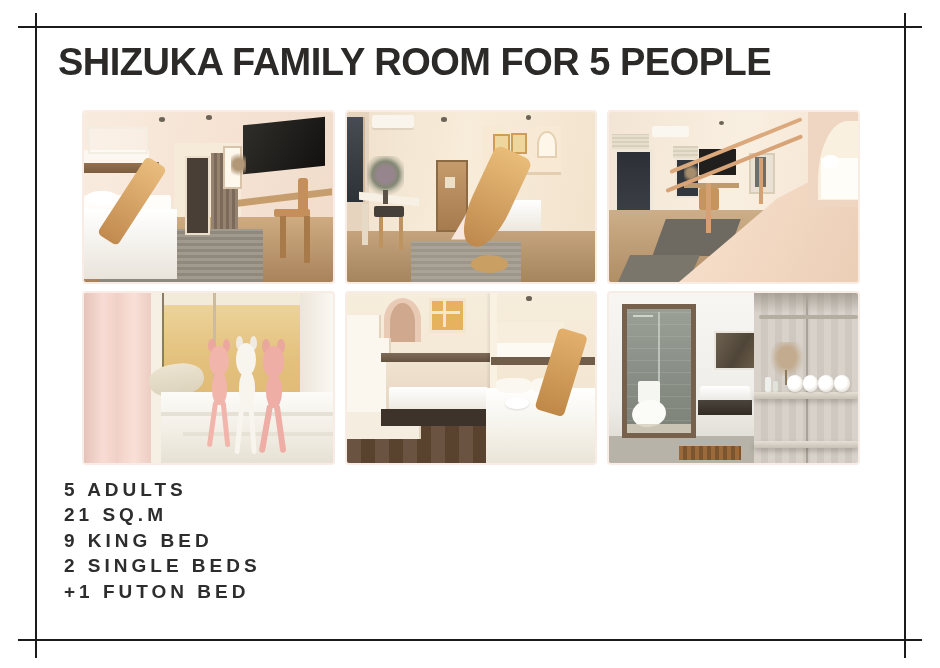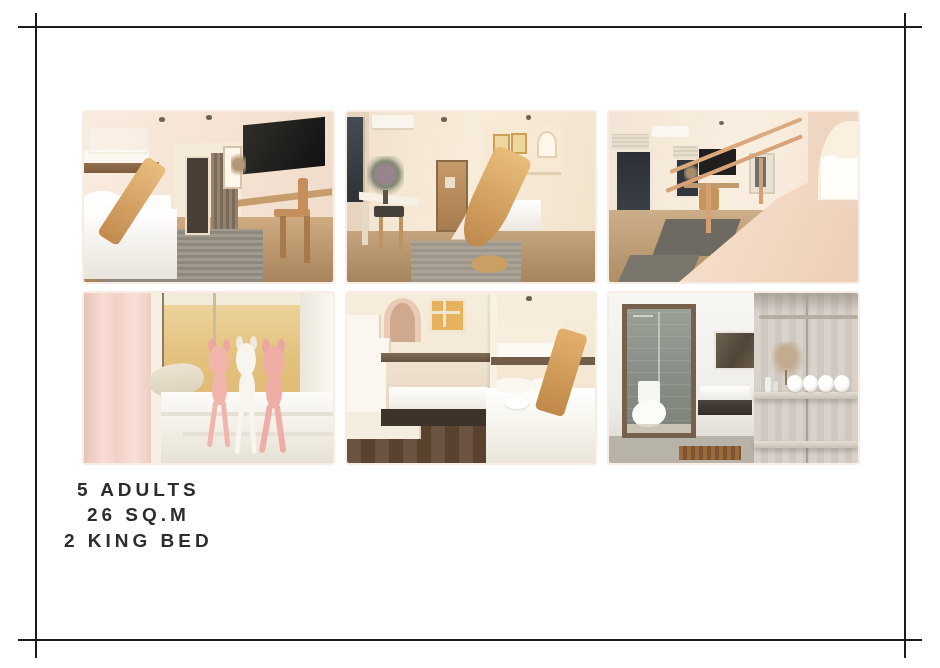--- a/index.html
+++ b/index.html
@@ -24,21 +24,20 @@
   }
   .photo{
     position:relative;margin:0;overflow:hidden;border-radius:2px;
     box-shadow:0 0 0 2px rgba(244,221,205,0.55);
   }
   .s{position:absolute;display:block;}
   .specs{
     position:absolute;left:64px;top:477px;margin:0;padding:0;list-style:none;
     font-size:19px;line-height:25.4px;font-weight:bold;letter-spacing:4px;
     color:var(--spec-text,#2d2d2d);
-    text-align:center;
   }
   .brand{
     position:absolute;right:44px;top:613px;
     font-size:15px;font-weight:bold;letter-spacing:2.6px;
     color:var(--brand-text,#3a3a3a);white-space:nowrap;
   }
   .p1{background:linear-gradient(100deg,#f8ecdf 0%,#f6e3d4 50%,#f1dccb 100%);}
   .p2{background:linear-gradient(100deg,#efe0cb 0%,#f8edda 45%,#f2e2cc 100%);}
   .p3{background:linear-gradient(100deg,#f3e5d5 0%,#f9efe0 50%,#f4e2d0 100%);}
   .p4{background:linear-gradient(180deg,#eed7a0 0%,#e3c07c 40%,#d8b26e 100%);}
@@ -48,20 +47,21 @@
 </head>
 <body>
 
 <div class="stage" style="--page-bg: #ffffff; --frame-line: #1b1b1b; --title-text: #2b2a29; --spec-text: #2d2d2d; --brand-text: #3a3a3a; --wall-cream: #f5e7d8; --wood-accent: #d8a763; --floor-wood: #c2a07b; --rug-gray: #989186; --curtain-pink: #f6dcd3; --wall-yellow: #e3bd74; --bathroom-gray: #8b9188; --shelf-wood: #d2ccc5;">
 
   <div class="frame-line fl-top"></div>
   <div class="frame-line fl-bottom"></div>
   <div class="frame-line fl-left"></div>
   <div class="frame-line fl-right"></div>
 
+  <h1 class="title">SHIZUKA FAMILY ROOM FOR 5 PEOPLE</h1>
 
   <div class="photo-grid">
 
     <figure class="photo p1" title="Bedroom with white king bed, loft bunk above, wooden slide, wall TV and work desk">
       <i class="s" style="left:36%;top:18%;width:27%;height:48%;background:#f6ead9;"></i>
       <i class="s" style="left:0;top:62%;width:100%;height:38%;background:linear-gradient(180deg,#cfab81,#a8835c);"></i>
       <i class="s" style="left:6%;top:69%;width:66%;height:31%;background:repeating-linear-gradient(0deg,#8f887d 0 3px,#a19a8e 3px 6px);"></i>
       <i class="s" style="left:40.5%;top:26%;width:8.5%;height:44%;background:#4a3f37;border:2px solid #ece0cd;"></i>
       <i class="s" style="left:51%;top:24%;width:11%;height:45%;background:repeating-linear-gradient(90deg,#95826f 0 3px,#7b6a59 3px 6px);"></i>
       <i class="s" style="left:64%;top:5%;width:33%;height:29%;background:linear-gradient(120deg,#302e2a,#121110);transform:skewY(-6deg);"></i>
@@ -231,18 +231,20 @@
       <i class="s" style="left:62.5%;top:49.5%;width:2.6%;height:8.5%;background:#eef0ec;border-radius:2px;"></i>
       <i class="s" style="left:65.8%;top:51.5%;width:2.2%;height:6.5%;background:#dfe3da;border-radius:2px;"></i>
       <i class="s" style="left:65%;top:29%;width:13%;height:20%;background:radial-gradient(ellipse at 50% 45%,#c2ab8e 0 38%,rgba(194,171,142,.4) 60%,transparent 78%);"></i>
       <i class="s" style="left:70.5%;top:45%;width:0.9%;height:9%;background:#8e7a5e;"></i>
     </figure>
 
   </div>
 
   <ul class="specs">
     <li>5 ADULTS</li>
-    <li>26 SQ.M</li>
-    <li>2 KING BED</li>
+    <li>21 SQ.M</li>
+    <li>9 KING BED</li>
+    <li>2 SINGLE BEDS</li>
+    <li>+1 FUTON BED</li>
   </ul>
 
 
 </div>
 
 </body></html>

